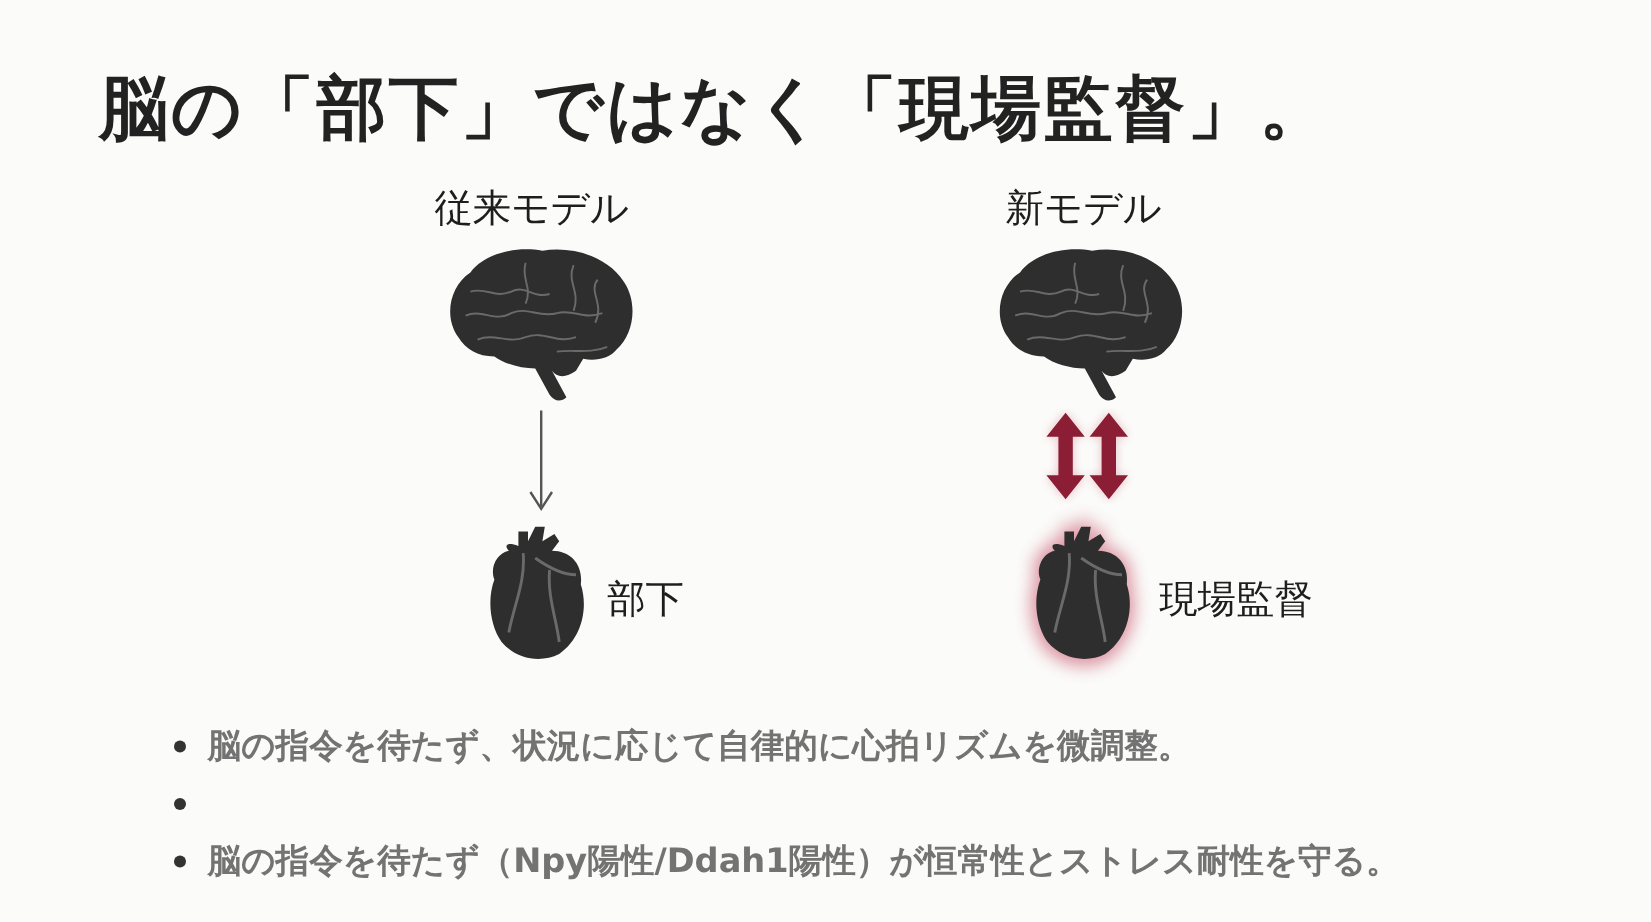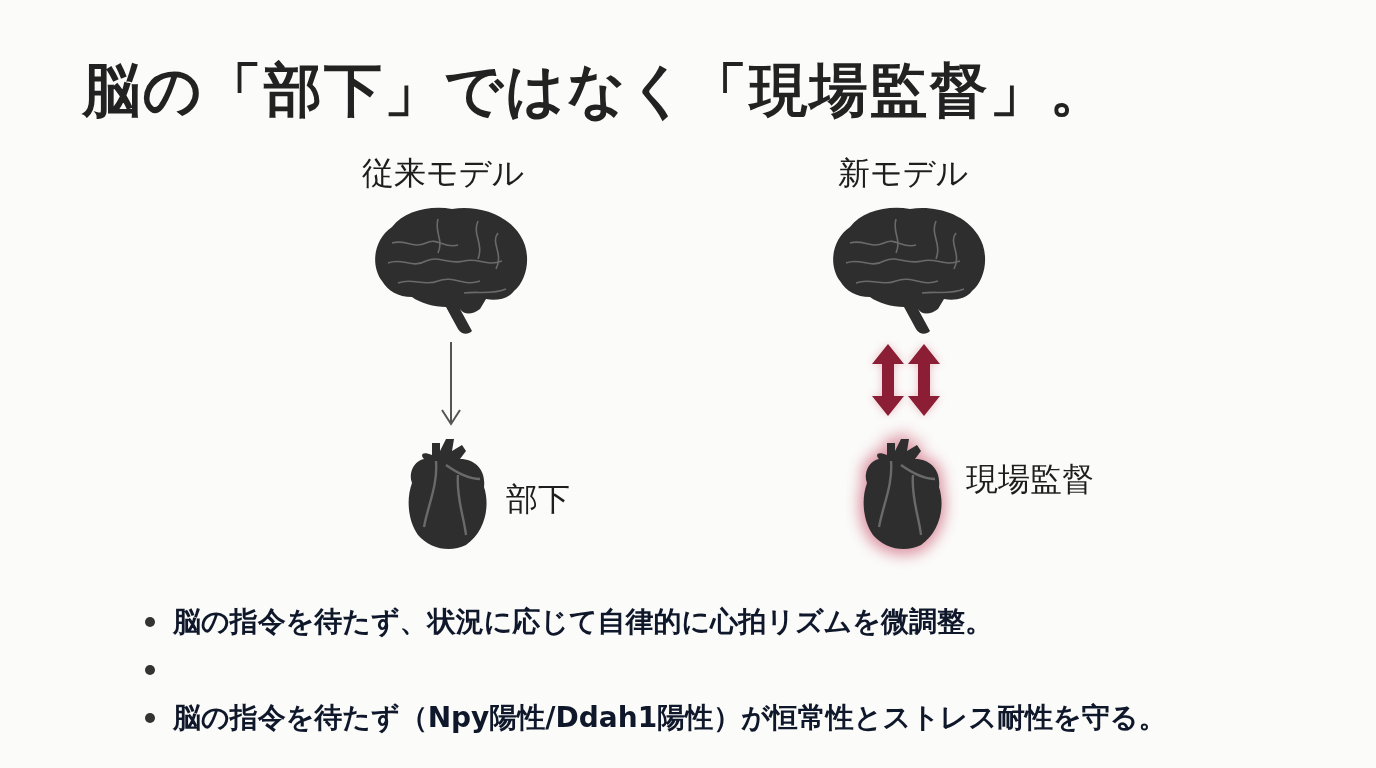--- a/index.html
+++ b/index.html
@@ -16,21 +16,21 @@
   .col-label {
     position:absolute; font-size:32px; font-weight:normal; color:#1e1e1e;
   }
   .brain { position:absolute; }
   .heart { position:absolute; }
   .side-label { position:absolute; font-size:32px; font-weight:normal; color:#1e1e1e; }
   .bullets {
     position:absolute; left:145px; top:598px; margin:0; padding:0; list-style:none;
   }
   .bullets li {
-    font-size:28px; font-weight:bold; height:48px; line-height:40px; color:#0f172a;
+    font-size:28px; font-weight:bold; height:48px; line-height:40px; color:#737373;
     display:flex; align-items:center;
   }
   .dot { width:10px; height:10px; border-radius:50%; background:#333; display:inline-block; margin-right:18px; }
 </style>
 </head>
 <body>
 
 <div class="title">脳の「部下」ではなく「現場監督」。</div>
 
 <div class="col-label" style="left:362px; top:152px;">従来モデル</div>
@@ -101,21 +101,21 @@
   </defs>
   <path d="M26 20 L26 8 L34 8 L34 16 L40 4 L48 4 L46 16 L56 10 L60 16 L54 24 C70 24 80 36 78 52 C84 70 80 96 60 110 C44 118 24 114 12 100 C2 86 0 64 6 48 C2 38 8 26 18 24 C14 20 16 16 26 20 Z" fill="#c9566f" opacity="0.6" filter="url(#hglow)" transform="translate(45 60) scale(1.12) translate(-45 -60)"></path>
   <path d="M26 20 L26 8 L34 8 L34 16 L40 4 L48 4 L46 16 L56 10 L60 16 L54 24 C70 24 80 36 78 52 C84 70 80 96 60 110 C44 118 24 114 12 100 C2 86 0 64 6 48 C2 38 8 26 18 24 C14 20 16 16 26 20 Z" fill="#2e2e2e"></path>
   <g stroke="#6a6a6a" stroke-width="2.4" fill="none">
     <path d="M30 26 C32 50 22 70 18 92"></path>
     <path d="M40 30 C54 40 66 44 74 44"></path>
     <path d="M52 40 C50 62 58 82 60 100"></path>
   </g>
 </svg>
 
-<div class="side-label" style="left:966px; top:458px;">現場監督</div>
+<div class="side-label" style="left:966px; top:478px;">現場監督</div>
 
 <ul class="bullets">
   <li>
       <span class="dot"></span>
       <span>脳の指令を待たず、状況に応じて自律的に心拍リズムを微調整。</span>
     </li>
   <li>
       <span class="dot"></span>
     </li>
   <li>

